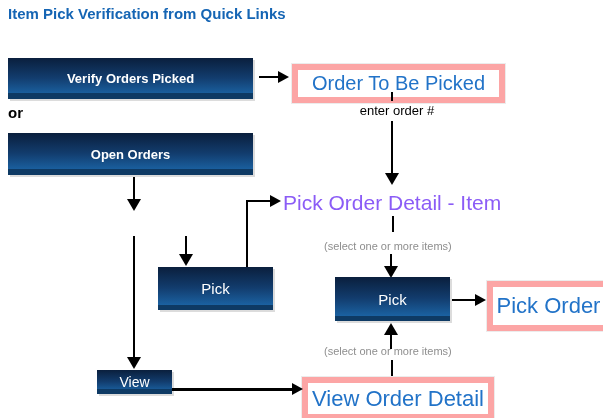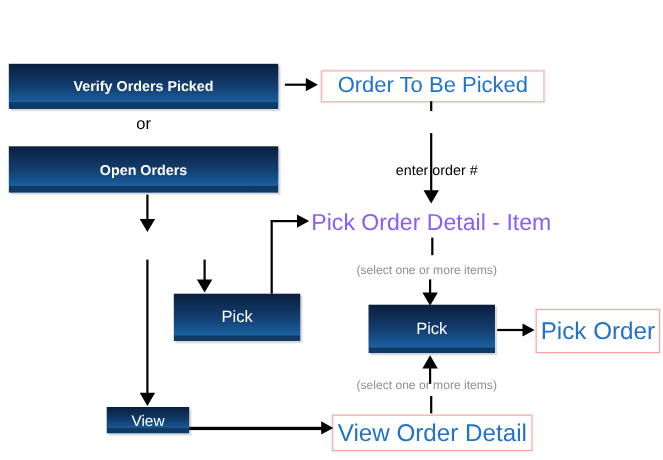--- a/index.html
+++ b/index.html
@@ -14,40 +14,41 @@
   .btn{
     position:absolute;display:flex;align-items:center;justify-content:center;
     color:#ffffff;text-align:center;
     background:linear-gradient(180deg,#0a1f3d 0%,#123c6d 48%,#1d6cb0 100%);
     box-shadow:inset 0 -6px 0 0 #0e3a64, 2px 2px 0 0 #dcdcdc;
   }
   .btn.big{font-size:13px;font-weight:bold;}
   .btn.small{font-size:15px;box-shadow:inset 0 -5px 0 0 #0e3a64, 2px 2px 0 0 #dcdcdc;}
   .screen{
     position:absolute;display:flex;align-items:center;justify-content:center;
-    background:#fff;border:1px solid #fca5a5;box-shadow:0 0 0 1px #ececec;
+    background:#fff;border:6px solid #fca5a5;box-shadow:0 0 0 1px #ececec;
     color:#2273c8;white-space:nowrap;
   }
   .plainlabel{
     position:absolute;color:#8b5cf6;white-space:nowrap;
   }
   .stem{position:absolute;background:#000;}
   .ah{position:absolute;width:0;height:0;}
   .ah.right{border-top:6px solid transparent;border-bottom:6px solid transparent;border-left:11px solid #000;}
   .ah.down{border-left:7px solid transparent;border-right:7px solid transparent;border-top:12px solid #000;}
   .ah.up{border-left:7px solid transparent;border-right:7px solid transparent;border-bottom:12px solid #000;}
   .note{position:absolute;color:#8e8e8e;font-size:11px;white-space:nowrap;}
-  .note-black{position:absolute;color:#000;font-size:13px;text-align:center;white-space:nowrap;margin-top:44px;}
-  .or{position:absolute;left:8px;top:104px;width:245px;text-align:center;font-size:15px;font-weight:normal;color:#000;}
+  .note-black{position:absolute;color:#000;font-size:13px;text-align:center;white-space:nowrap;}
+  .or{position:absolute;left:8px;top:104px;width:245px;text-align:left;font-size:15px;font-weight:bold;color:#000;}
 </style>
 </head>
 <body>
 
 <div id="stage">
 
+  <div class="title">Item Pick Verification from Quick Links</div>
 
   <div class="btn big" style="left:8px;top:58px;width:245px;height:41px;">Verify Orders Picked</div>
 
   <div class="stem" style="left:259px;top:76px;width:20px;height:2px;"></div>
   <div class="ah right" style="left:278px;top:71px;"></div>
 
   <div class="screen" style="left:292px;top:64px;width:201px;height:27px;font-size:20px;">Order To Be Picked</div>
 
   <div class="stem" style="left:391px;top:92px;width:2px;height:9px;"></div>
   <div class="note-black" style="left:331px;top:103px;width:132px;">enter order #</div>

